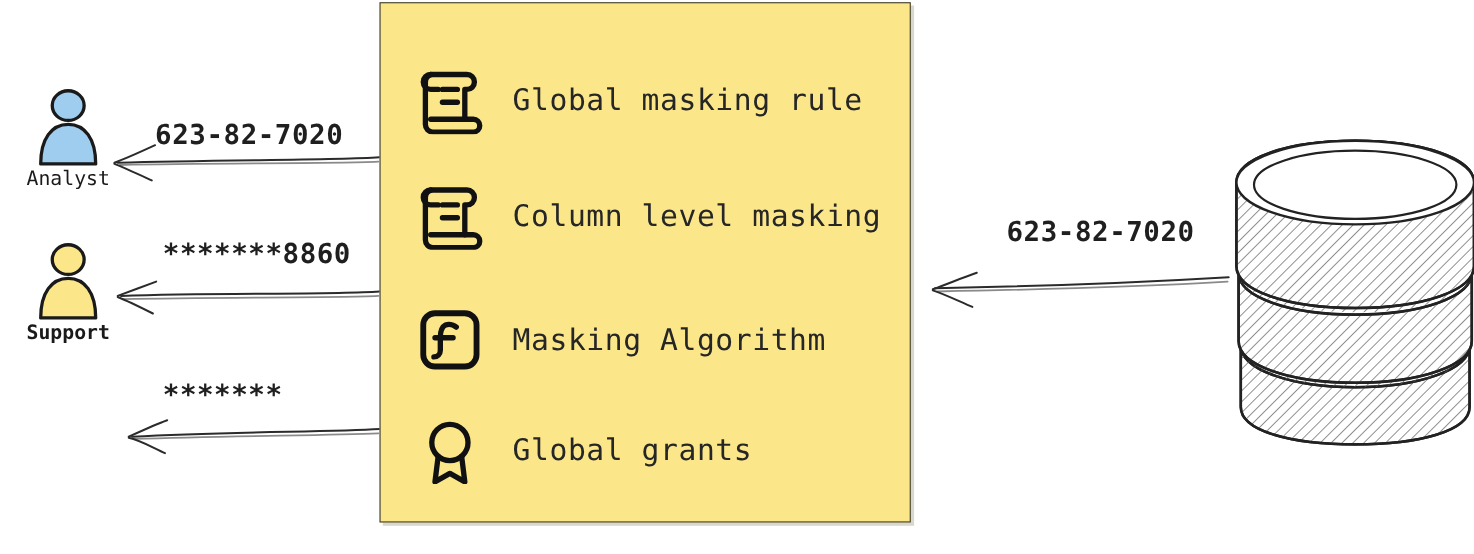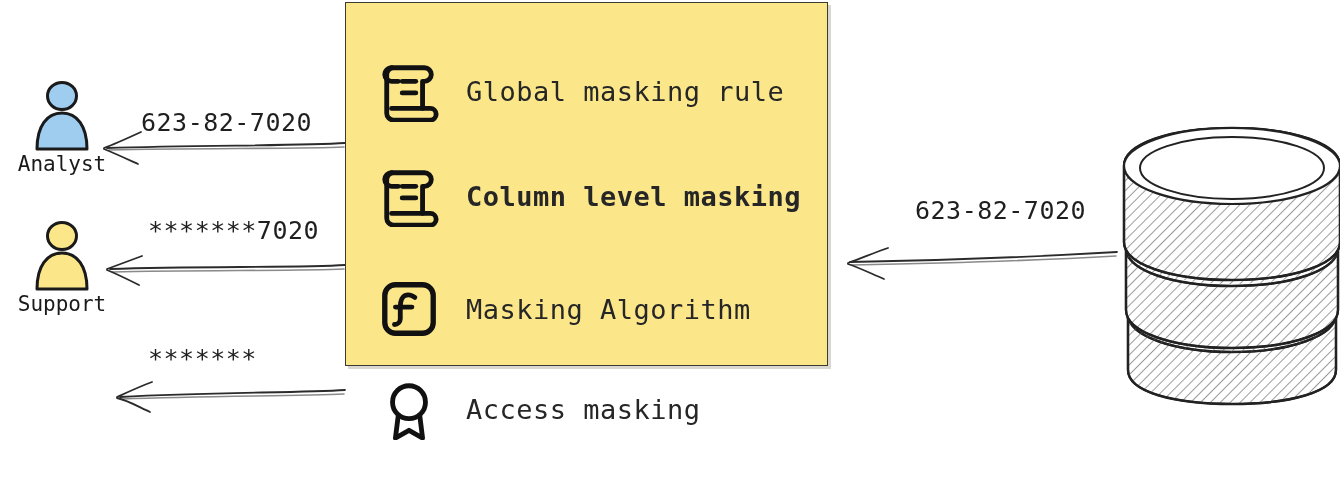--- a/index.html
+++ b/index.html
@@ -30,67 +30,67 @@
   }
   .actor .figure {
     width: 76px;
     height: 76px;
     margin: 0 auto;
     display: block;
   }
   .actor .actor-label {
     display: block;
     font-family: "DejaVu Sans Mono", "Liberation Mono", monospace;
-    font-size: 21px;
+    font-size: 18px;
     color: #1a1a1a;
     letter-spacing: 0px;
     margin-top: -2px;
     white-space: nowrap;
   }
 
   #actor-analyst   { left: 2px;  top: 78px; }
-  #actor-support   { left: 2px;  top: 218px; }
+  #actor-support   { left: 2px;  top: 218px; font-weight: bold; }
   #actor-developer { left: 2px;  top: 346px; }
 
   
   .arrow-label {
     position: absolute;
     font-family: "DejaVu Sans Mono", "Liberation Mono", monospace;
     font-size: 25px;
-    font-weight: 400;
+    font-weight: 700;
     color: #1f1f1f;
     white-space: nowrap;
     letter-spacing: 0.5px;
   }
   #label-analyst   { left: 141px; top: 108px; }
   #label-support   { left: 148px; top: 216px; }
   #label-developer { left: 148px; top: 344px; }
   #label-db        { left: 915px; top: 196px; }
 
   
   #policy-panel {
     position: absolute;
     left: 345px;
     top: 2px;
     width: 483px;
-    height: 364px;
+    height: 473px;
     background: #fbe78a;
     border: 1.5px solid #3b3a32;
     box-sizing: border-box;
     box-shadow: 3px 3px 0 rgba(120,115,85,0.28);
   }
   .policy-row {
     position: absolute;
     left: 32px;
     display: flex;
     align-items: center;
     gap: 26px;
   }
   #policy-row-0 { top: 57px; }
-  #policy-row-1 { top: 162px; font-weight: bold; }
+  #policy-row-1 { top: 162px; }
   #policy-row-2 { top: 275px; text-align: right; }
   #policy-row-3 { top: 375px; }
 
   .policy-icon {
     width: 62px;
     height: 62px;
     flex: 0 0 62px;
     display: block;
   }
   .policy-text {
@@ -157,21 +157,21 @@
   <div class="actor" id="actor-support">
     <svg class="figure" viewBox="0 0 76 76">
       <ellipse cx="38" cy="18" rx="14.5" ry="13.5" fill="#fbe78a" stroke="#1a1a1a" stroke-width="3"></ellipse>
       <path d="M13,71 C13,48 23,35 38,35 C53,35 63,48 63,71 Z" fill="#fbe78a" stroke="#1a1a1a" stroke-width="3" stroke-linejoin="round"></path>
     </svg>
     <span class="actor-label">Support</span>
   </div>
 
 
   <span class="arrow-label" id="label-analyst">623-82-7020</span>
-  <span class="arrow-label" id="label-support">*******7020</span>
+  <span class="arrow-label" id="label-support">*******8860</span>
   <span class="arrow-label" id="label-developer">*******</span>
   <span class="arrow-label" id="label-db">623-82-7020</span>
 
   <div id="policy-panel">
 
     <div class="policy-row" id="policy-row-0">
       <svg class="policy-icon" viewBox="0 0 64 64">
         <path d="M14,8 h34 a7,7 0 0 1 0,14 h-2 v28 h8 a6,6 0 0 1 0,12 h-38 a7,7 0 0 1 -7,-7 v-40 a7,7 0 0 1 7,-7 z" fill="none" stroke="#111111" stroke-width="5" stroke-linejoin="round" stroke-linecap="round"></path>
         <path d="M14,8 a7,7 0 0 0 -7,7 a7,7 0 0 0 7,7 h7" fill="none" stroke="#111111" stroke-width="5" stroke-linecap="round" stroke-linejoin="round"></path>
         <line x1="25" y1="22" x2="39" y2="22" stroke="#111111" stroke-width="5" stroke-linecap="round"></line>
@@ -199,21 +199,21 @@
         <line x1="18" y1="30" x2="35" y2="30" stroke="#111111" stroke-width="5" stroke-linecap="round"></line>
       </svg>
       <span class="policy-text">Masking Algorithm</span>
     </div>
 
     <div class="policy-row" id="policy-row-3">
       <svg class="policy-icon" viewBox="0 0 64 64">
         <circle cx="32" cy="25" r="17" fill="none" stroke="#111111" stroke-width="5"></circle>
         <path d="M21,38 L18,62 L32,54 L46,62 L43,38" fill="none" stroke="#111111" stroke-width="5" stroke-linejoin="round" stroke-linecap="round"></path>
       </svg>
-      <span class="policy-text">Access masking</span>
+      <span class="policy-text">Global grants</span>
     </div>
   </div>
 
   <svg id="database" viewBox="0 0 228 290">
     <defs>
       <pattern id="hatch" patternUnits="userSpaceOnUse" width="7" height="7" patternTransform="rotate(45)">
         <line x1="0" y1="0" x2="0" y2="7" stroke="#585858" stroke-width="1.2"></line>
       </pattern>
       <clipPath id="clip-top">
         <path d="M6,48 C6,26 52,10 114,10 C176,10 222,26 222,48 L222,128 C222,150 176,166 114,166 C52,166 6,150 6,128 Z"></path>

